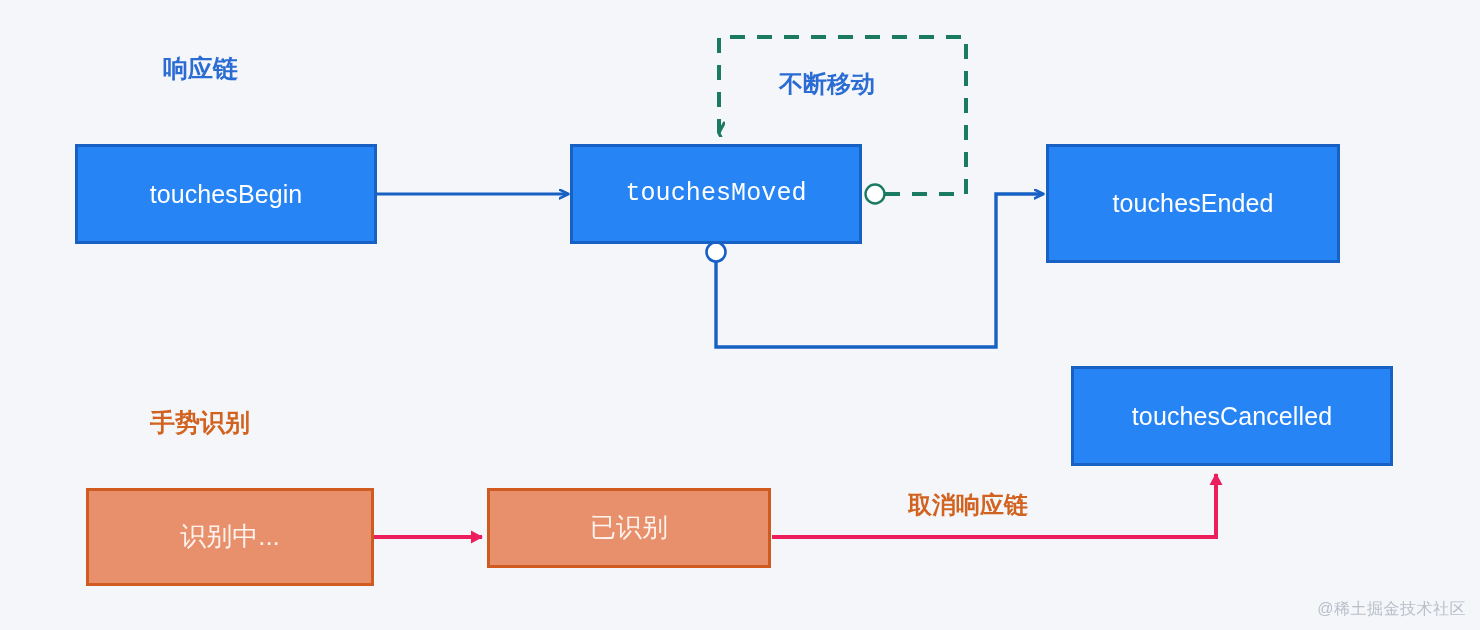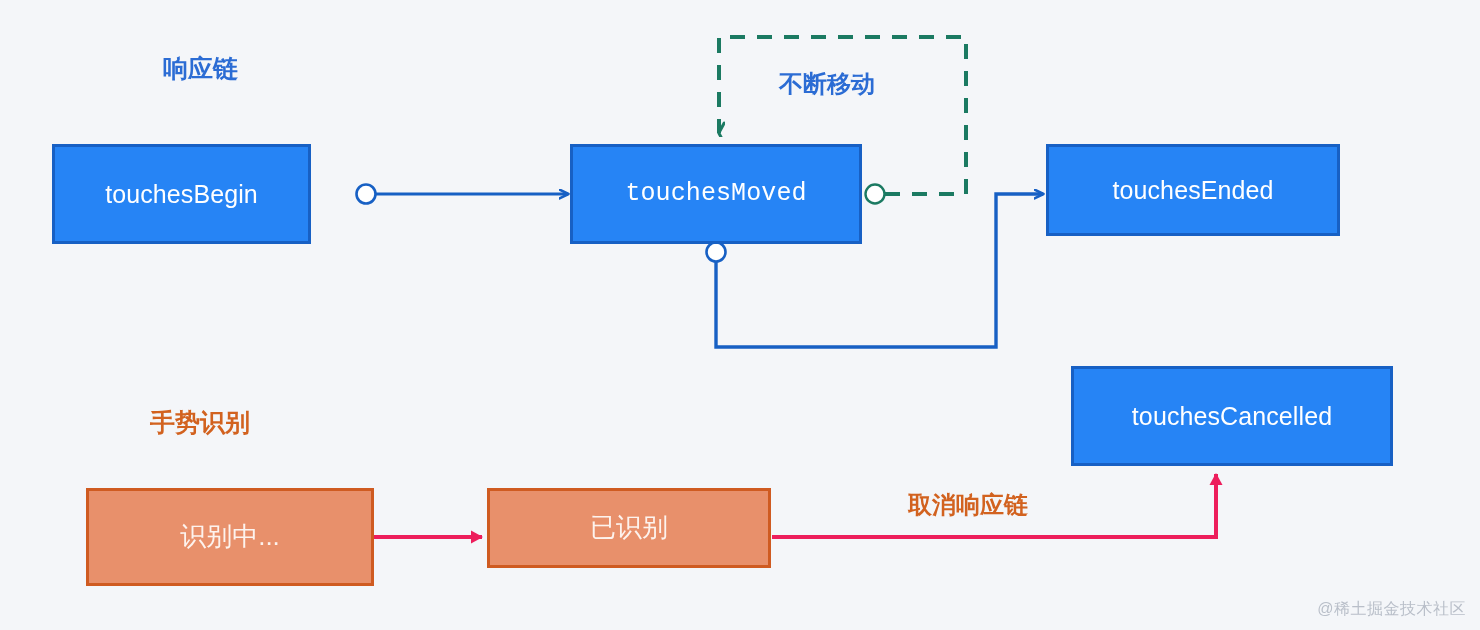--- a/index.html
+++ b/index.html
@@ -131,29 +131,29 @@
   </div>
 
   <div class="edge-label" style="left:779px; top:68px; color:#2b6cd4;">
     <span>不断移动</span>
   </div>
 
   <div class="edge-label" style="left:908px; top:489px; color:#d2621f;">
     <span>取消响应链</span>
   </div>
 
-  <div class="node node-blue" style="left:52px; top:144px; width:259px; height:100px;">
+  <div class="node node-blue" style="left:75px; top:144px; width:302px; height:100px;">
     <span class="node-label">touchesBegin</span>
   </div>
 
   <div class="node node-blue" style="left:570px; top:144px; width:292px; height:100px;font-family:Liberation Mono, monospace;">
     <span class="node-label">touchesMoved</span>
   </div>
 
-  <div class="node node-blue" style="left:1046px; top:144px; width:294px; height:92px;">
+  <div class="node node-blue" style="left:1046px; top:144px; width:294px; height:119px;">
     <span class="node-label">touchesEnded</span>
   </div>
 
   <div class="node node-blue" style="left:1071px; top:366px; width:322px; height:100px;">
     <span class="node-label">touchesCancelled</span>
   </div>
 
   <div class="node node-orange" style="left:66px; top:488px; width:288px; height:98px;margin-left:20px;">
     <span class="node-label">识别中...</span>
   </div>

